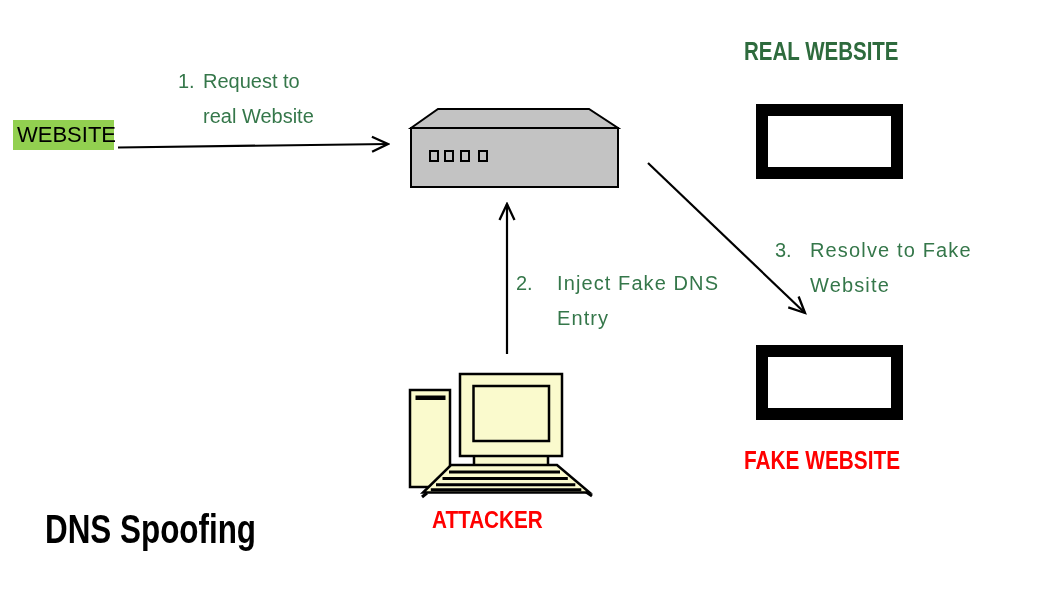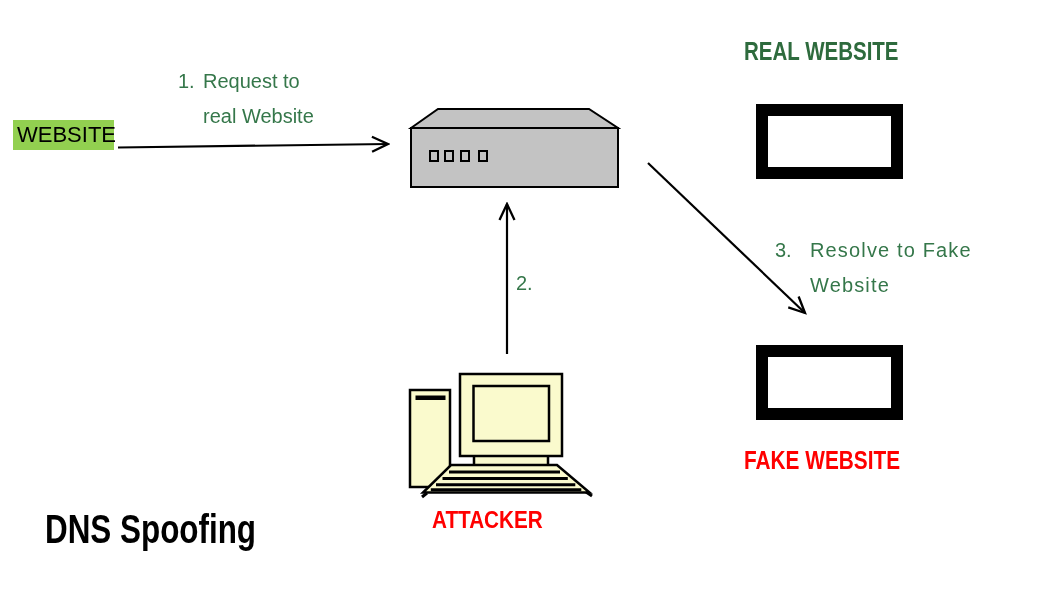--- a/index.html
+++ b/index.html
@@ -131,20 +131,24 @@
   <div id="step-1" class="abs step">
     <span class="num">1.</span>
     <div class="lines">
       <div>Request to</div>
       <div>real Website</div>
     </div>
   </div>
 
   <div id="step-2" class="abs step">
     <span class="num">2.</span>
+    <div class="lines">
+      <div>Inject Fake DNS</div>
+      <div>Entry</div>
+    </div>
   </div>
 
   <div id="step-3" class="abs step">
     <span class="num">3.</span>
     <div class="lines">
       <div>Resolve to Fake</div>
       <div>Website</div>
     </div>
   </div>
 

